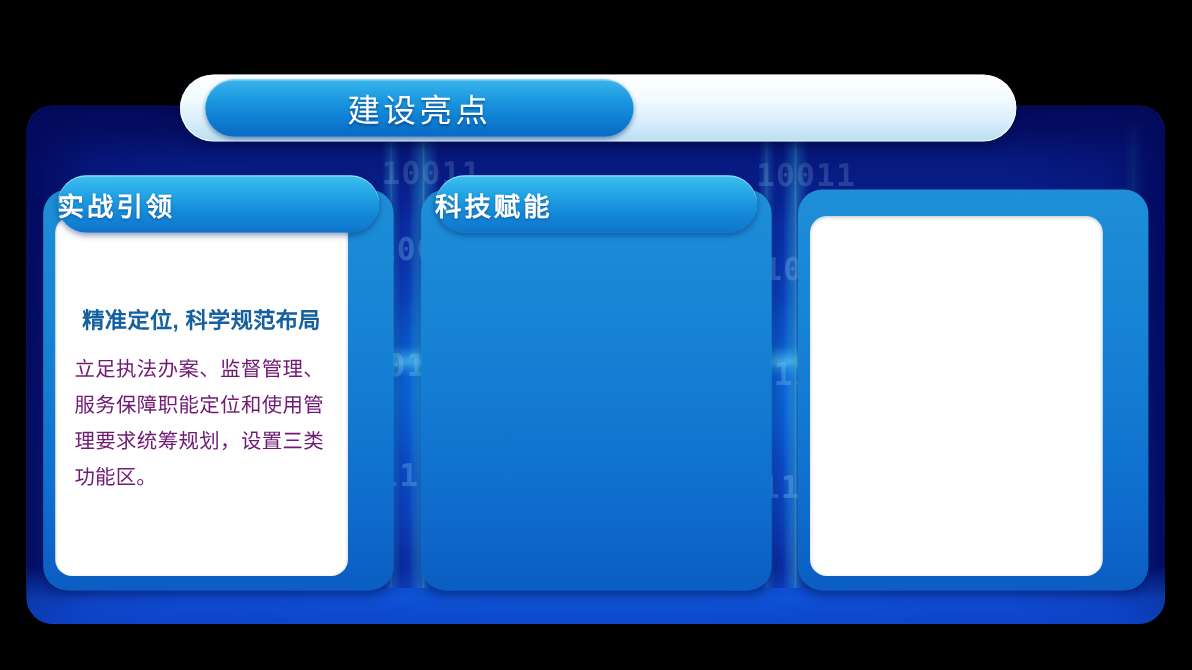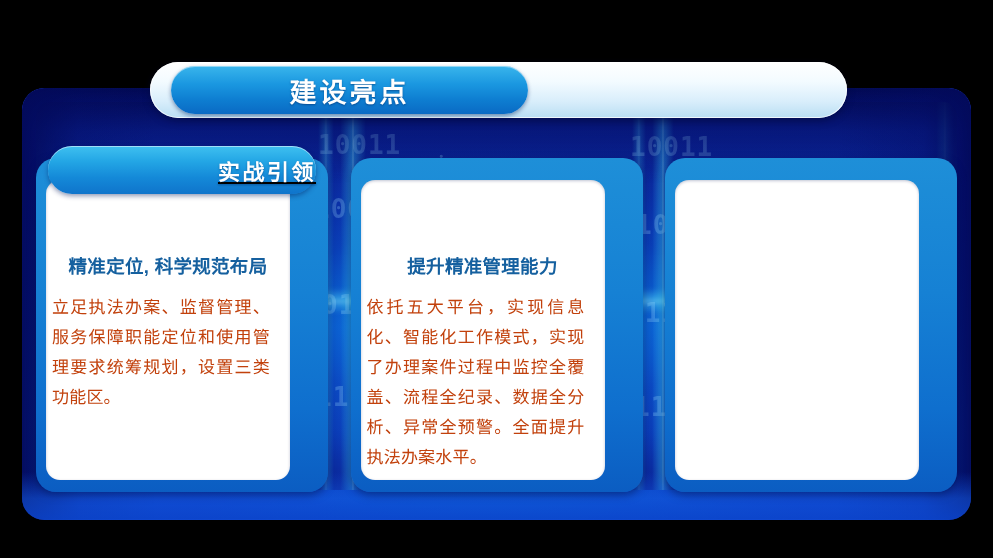--- a/index.html
+++ b/index.html
@@ -132,21 +132,21 @@
     box-shadow: 0 2px 4px rgba(0,30,90,0.45),
                 0 1px 0 rgba(255,255,255,0.45) inset;
     display: flex;
     align-items: center;
     justify-content: center;
     z-index: 21;
   }
   .title-banner-inner .title-text {
     color: #ffffff;
     font-size: 27px;
-    font-weight: 700;
+    font-weight: 400;
     letter-spacing: 3px;
     text-shadow: 0 1px 2px rgba(0,40,100,0.55);
   }
 
   
   .cards {
     position: absolute;
     left: 36px;
     top: 146px;
     width: 921px;
@@ -191,23 +191,22 @@
     left: 12px;
     top: 0px;
     width: 268px;
     height: 48px;
     border-radius: 24px;
     background: linear-gradient(180deg, #3fc0f0 0%, #23a6e5 32%, #1489d8 66%, #0f74cb 100%);
     box-shadow: 0 2px 5px rgba(0,25,90,0.45),
                 0 1px 0 rgba(255,255,255,0.5) inset;
     display: flex;
     align-items: center;
-    justify-content: flex-end;
+    justify-content: flex-start;
     z-index: 3;
-    text-decoration: underline;
   }
   .card-header .card-title {
     color: #ffffff;
     font-size: 22px;
     font-weight: 700;
     letter-spacing: 2.5px;
     text-shadow: 0 1px 2px rgba(0,40,100,0.5);
   }
 
   .card-subtitle {
@@ -218,24 +217,24 @@
     text-align: center;
     color: #15609f;
     font-size: 18.5px;
     font-weight: 700;
     letter-spacing: 0.3px;
     z-index: 3;
   }
 
   .card-body {
     position: absolute;
-    left: 6px;
+    left: 16px;
     right: 20px;
     top: 113px;
-    color: #c2410c;
+    color: #701a75;
     font-size: 17px;
     line-height: 30px;
     letter-spacing: 0.2px;
     text-align: justify;
     text-justify: inter-character;
     z-index: 3;
   }
 
   
   .frame-bottom-glow {
@@ -292,23 +291,22 @@
         <div class="card-subtitle">精准定位, 科学规范布局</div>
         <div class="card-body">立足执法办案、监督管理、服务保障职能定位和使用管理要求统筹规划，设置三类功能区。</div>
       </div>
       <div class="card-header">
         <span class="card-title">实战引领</span>
       </div>
     </div>
 
     <div class="card">
       <div class="card-shell"></div>
-      <div class="card-panel">
-        <div class="card-subtitle">提升精准管理能力</div>
-        <div class="card-body">依托五大平台，实现信息化、智能化工作模式，实现了办理案件过程中监控全覆盖、流程全纪录、数据全分析、异常全预警。全面提升执法办案水平。</div>
+      <div class="card-header">
+        <span class="card-title">科技赋能</span>
       </div>
     </div>
 
     <div class="card">
       <div class="card-shell"></div>
       <div class="card-panel">
       </div>
     </div>
 
   </div>

